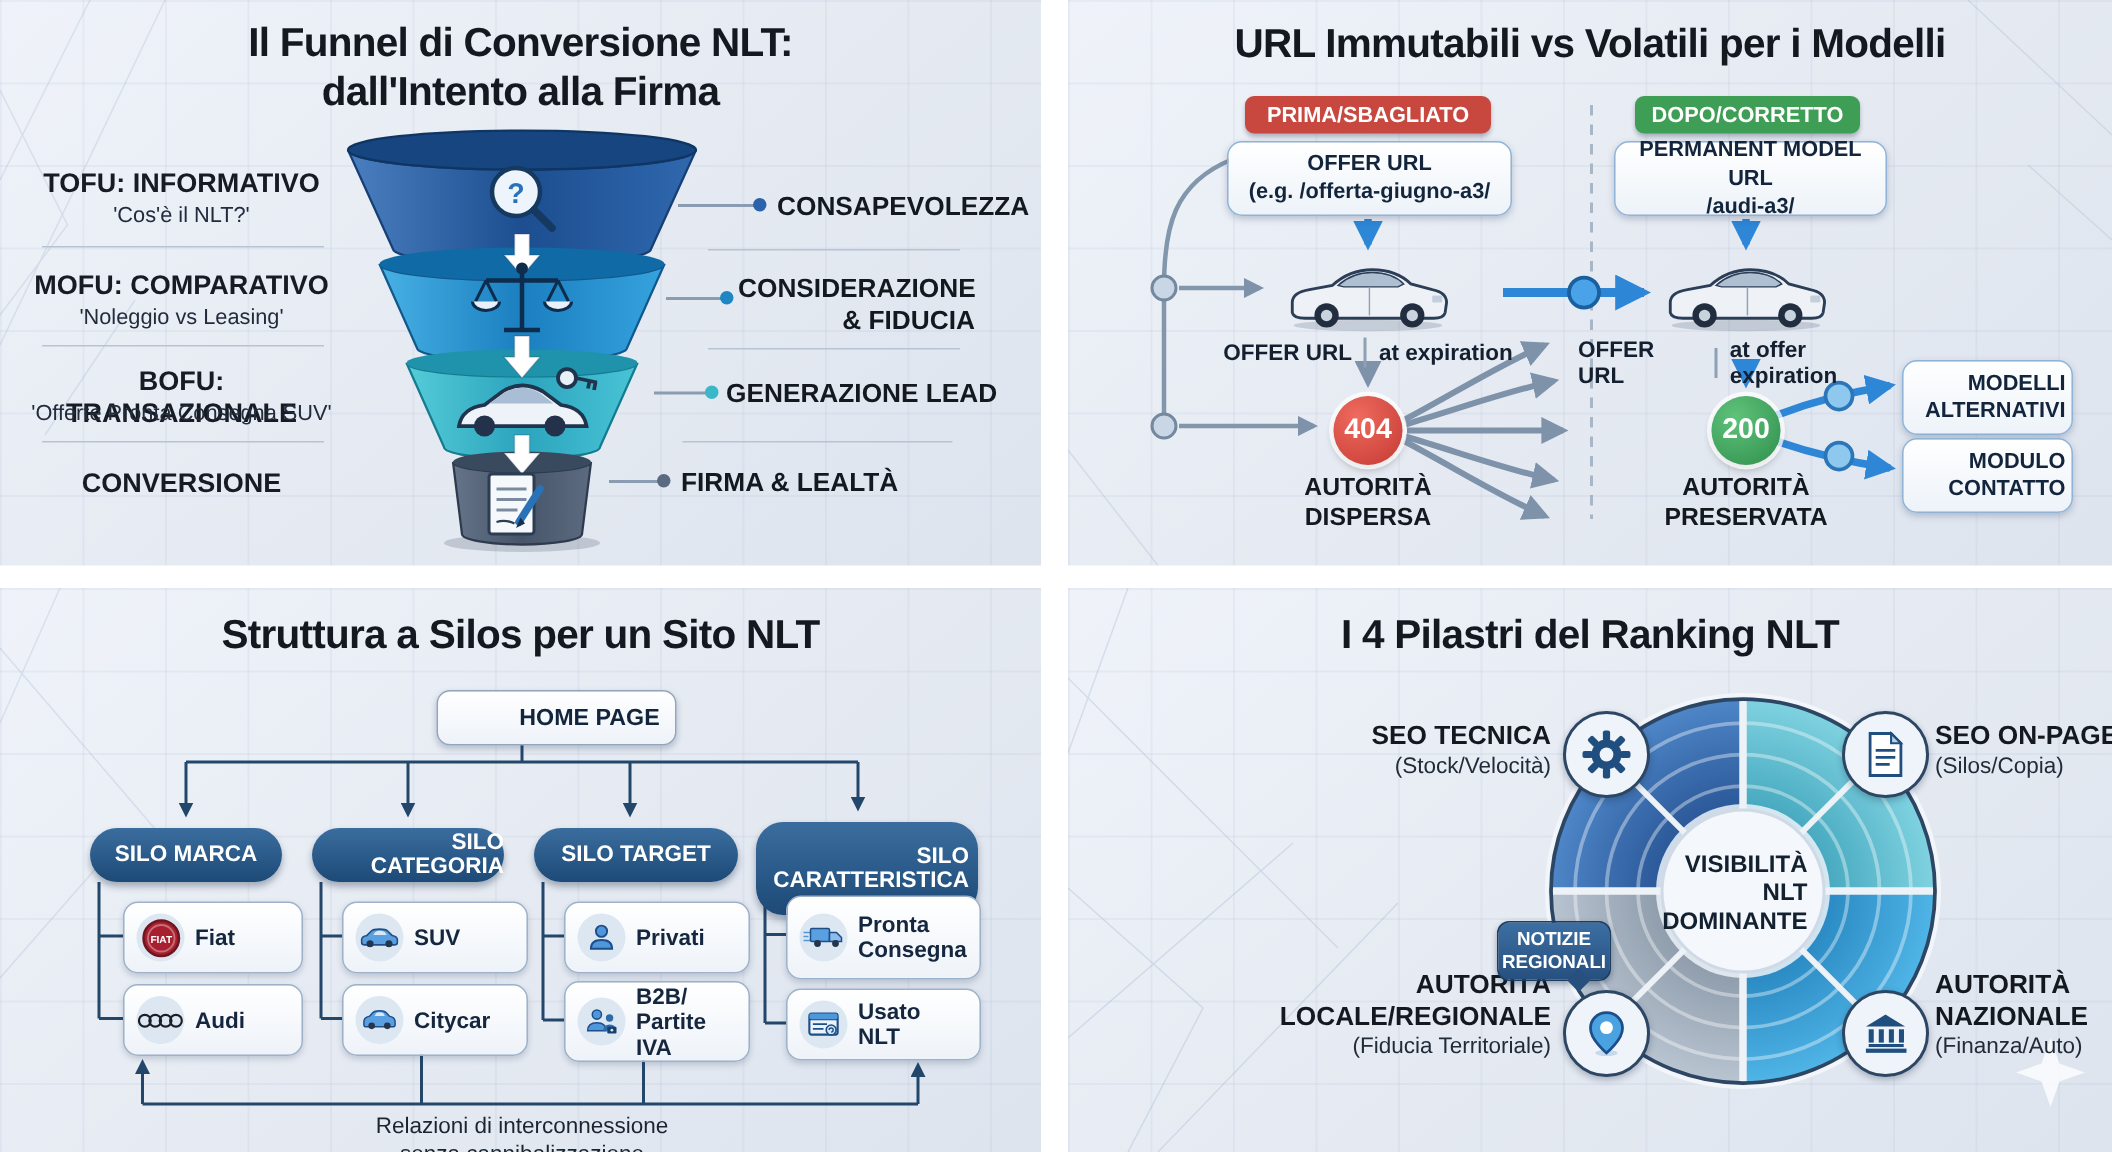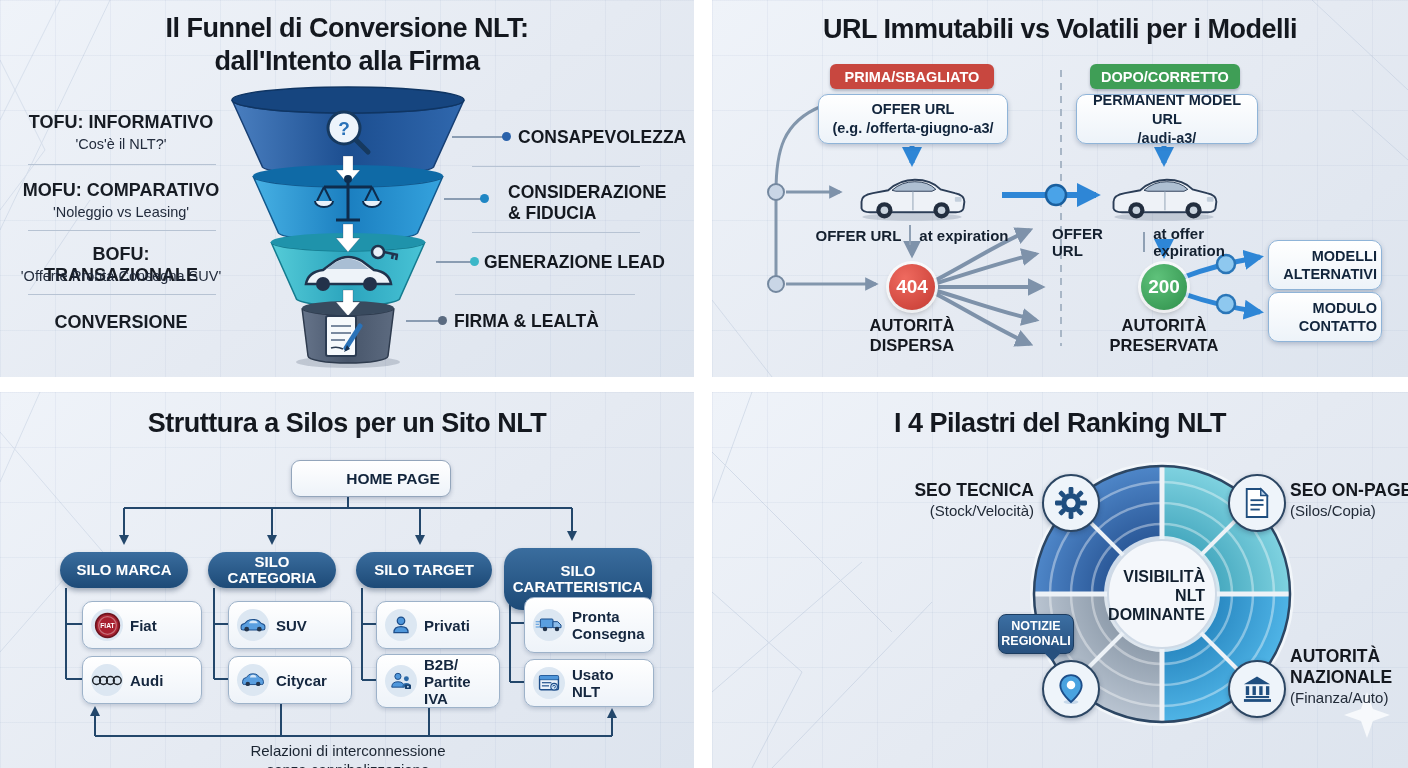--- a/index.html
+++ b/index.html
@@ -80,21 +80,21 @@
   .home-box{
     position:absolute;left:291px;top:68px;width:114px;height:35px;
     background:linear-gradient(#ffffff,#eef3f9);border:1.5px solid #93a5bb;border-radius:9px;
     box-shadow:0 2px 4px rgba(30,50,90,.25);
     display:flex;align-items:center;justify-content:center;
     font-weight:bold;font-size:15.5px;color:#12253c;padding-left:44px;
   }
   .silo-h{
     position:absolute;top:160px;height:36px;border-radius:18px;
     background:linear-gradient(#3a6d9e,#1d4a77);
-    color:#fff;font-weight:bold;font-size:15px;line-height:16px;text-align:center;
+    color:#fff;font-weight:bold;font-size:15px;line-height:16px;text-align:right;
     display:flex;align-items:center;justify-content:center;
     box-shadow:0 3px 5px rgba(20,40,70,.35);
   }
   .s-item{
     position:absolute;background:linear-gradient(#ffffff,#eef3f9);
     border:1.5px solid #9db2c9;border-radius:10px;box-shadow:0 2px 4px rgba(30,50,90,.2);
     display:flex;align-items:center;gap:7px;padding:0 8px;
   }
   .s-ic{width:32px;height:32px;border-radius:50%;background:#dce7f2;
     display:flex;align-items:center;justify-content:center;flex:0 0 32px;}
@@ -240,21 +240,21 @@
   <div class="sep" style="top:294px;left:28px;width:188px"></div>
   <div class="f-stage" style="top:312px">CONVERSIONE</div>
 
   <div class="conn-line" style="left:452px;top:136px;width:54px"></div>
   <div class="conn-dot" style="left:502px;top:132px;background:#2a62ab"></div>
   <div class="f-right-label" style="left:518px;top:127px">CONSAPEVOLEZZA</div>
   <div class="sep" style="top:166px;left:472px;width:168px"></div>
 
   <div class="conn-line" style="left:444px;top:198px;width:40px"></div>
   <div class="conn-dot" style="left:480px;top:194px;background:#1f86c4"></div>
-  <div class="f-right-label" style="left:508px;top:182px;width:158;text-align:left;width:158px">CONSIDERAZIONE &amp; FIDUCIA</div>
+  <div class="f-right-label" style="left:492px;top:182px;width:158;text-align:right;width:158px">CONSIDERAZIONE &amp; FIDUCIA</div>
   <div class="sep" style="top:232px;left:472px;width:168px"></div>
 
   <div class="conn-line" style="left:436px;top:261px;width:38px"></div>
   <div class="conn-dot" style="left:470px;top:257px;background:#3bb7c8"></div>
   <div class="f-right-label" style="left:484px;top:252px">GENERAZIONE LEAD</div>
   <div class="sep" style="top:294px;left:455px;width:180px"></div>
 
   <div class="conn-line" style="left:406px;top:320px;width:36px"></div>
   <div class="conn-dot" style="left:438px;top:316px;background:#5a6a80"></div>
   <div class="f-right-label" style="left:454px;top:311px">FIRMA &amp; LEALTÀ</div>
@@ -623,19 +623,23 @@
   </div>
 
   <div class="pill-label" style="right:374px;top:88px;width:200px;text-align:right">
     <div class="l1">SEO TECNICA</div>
     <div class="l2">(Stock/Velocità)</div>
   </div>
   <div class="pill-label" style="left:578px;top:88px;width:150px">
     <div class="l1">SEO ON-PAGE</div>
     <div class="l2">(Silos/Copia)</div>
   </div>
+  <div class="pill-label" style="right:374px;top:254px;width:230px;text-align:right">
+    <div class="l1">AUTORITÀ LOCALE/REGIONALE</div>
+    <div class="l2">(Fiducia Territoriale)</div>
+  </div>
   <div class="pill-label" style="left:578px;top:254px;width:120px">
     <div class="l1">AUTORITÀ NAZIONALE</div>
     <div class="l2">(Finanza/Auto)</div>
   </div>
 
   <div class="news-badge">NOTIZIE REGIONALI</div>
 </div>
 
 </body></html>

